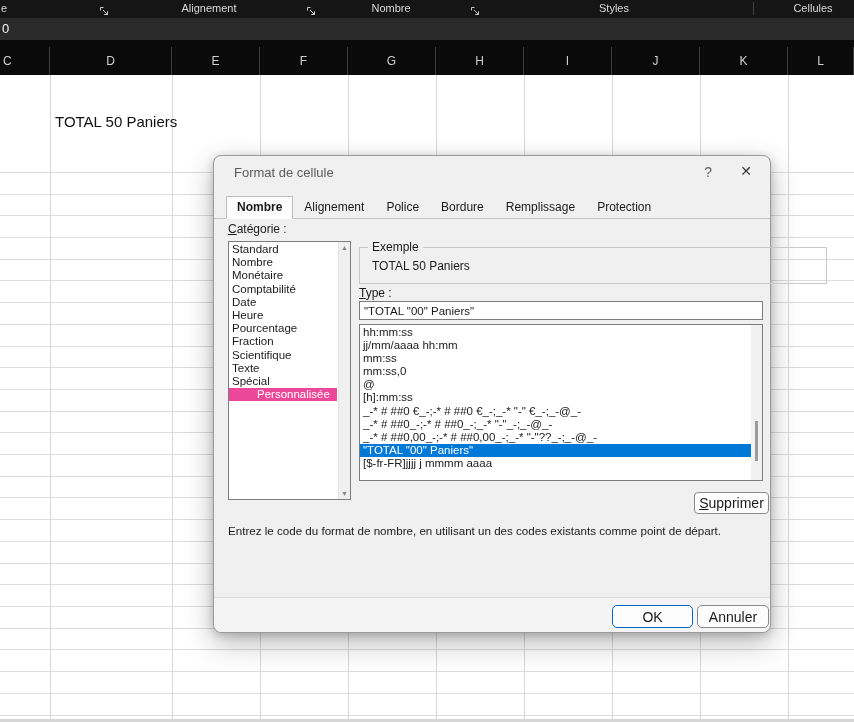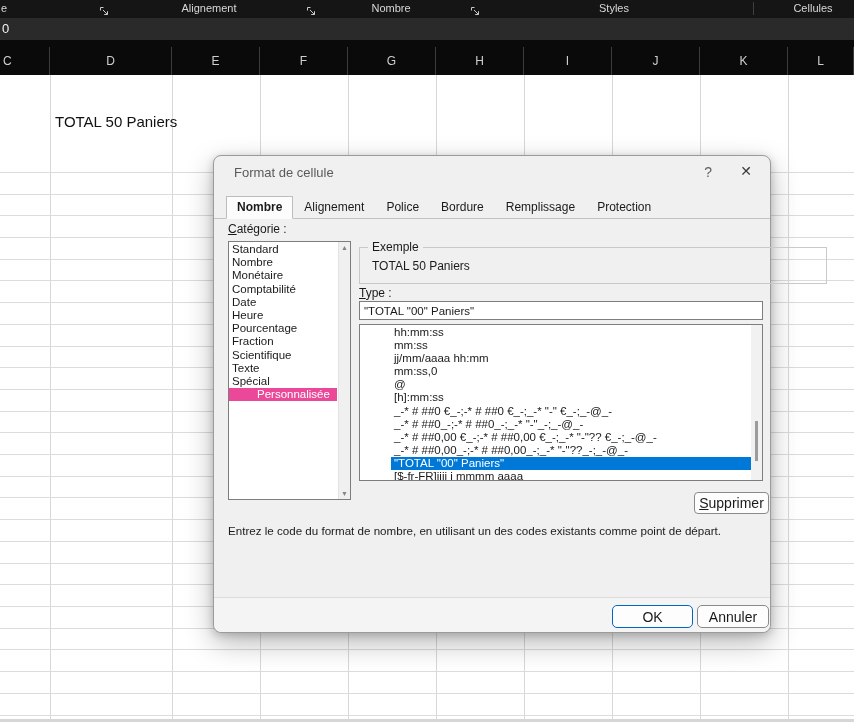--- a/index.html
+++ b/index.html
@@ -58,21 +58,21 @@
   .arr.up{top:2px;} .arr.down{bottom:2px;}
 
   .grp { position:absolute; left:145px; top:91px; width:468px; height:37px; border:1px solid #c9c9c9; }
   .grp-legend { position:absolute; top:-8px; left:8px; background:#f0f0f0; padding:0 4px; font-size:12px; }
   .grp-value { padding:11px 0 0 12px; font-size:12px; white-space:nowrap; }
 
   .type-input { position:absolute; left:145px; top:145px; width:404px; height:19px; border:1px solid #7d7d7d; background:#ffffff; font-family:"Liberation Sans", sans-serif; font-size:11.5px; padding:0 4px; color:#1a1a1a; border-radius:0; }
 
   .fmt-listbox { position:absolute; left:145px; top:168px; width:404px; height:157px; background:#ffffff; border:1px solid #7d7d7d; overflow:hidden; }
   .fmt-items { position:absolute; left:0; top:1px; right:11px; }
-  .fmt-item { font-size:11.5px; line-height:13.1px; padding:0 3px; white-space:nowrap; overflow:hidden;margin-left:31px; }
+  .fmt-item { font-size:11.5px; line-height:13.1px; padding:0 3px; white-space:nowrap; overflow:hidden; }
   .fmt-item.selected { background:#0078d7; color:#ffffff; }
   .fmt-scroll { position:absolute; right:0; top:0; bottom:0; width:11px; background:#f1f1f1; }
   .fmt-thumb { position:absolute; left:4px; width:3px; top:62%; height:26%; background:#9b9b9b; }
 
   .btn { font-family:"Liberation Sans", sans-serif; font-size:14px; color:#1a1a1a; background:#fdfdfd; border:1px solid #8a8a8a; border-radius:4px; text-align:center; cursor:default; }
   .del-btn { position:absolute; left:480px; top:336px; width:75px; height:22px; }
   .hint { position:absolute; left:14px; top:368px; width:540px; font-size:11.6px; color:#1b1b1b; white-space:nowrap; }
 
   .dlg-footer { position:absolute; left:0; right:0; bottom:0; height:35px; background:#f4f4f4; border-top:1px solid #dcdcdc; border-radius:0 0 8px 8px; }
   .ok-btn { position:absolute; left:398px; top:7px; width:81px; height:23px; border:1px solid #0067c0; border-radius:5px; }
@@ -208,28 +208,27 @@
       <div class="grp-value">TOTAL 50 Paniers</div>
     </div>
 
     <span class="lbl type-lbl"><u>T</u><span>ype :</span></span>
     <input class="type-input" value="&quot;TOTAL &quot;00&quot; Paniers&quot;" style="">
 
     <div class="fmt-listbox">
       <div class="fmt-items">
 
       <div class="fmt-item">hh:mm:ss</div>
+          <div class="fmt-item">jj/mm/aaaa hh:mm</div>
           <div class="fmt-item">mm:ss</div>
-          <div class="fmt-item">jj/mm/aaaa hh:mm</div>
           <div class="fmt-item">mm:ss,0</div>
           <div class="fmt-item">@</div>
           <div class="fmt-item">[h]:mm:ss</div>
           <div class="fmt-item">_-* # ##0 €_-;-* # ##0 €_-;_-* "-" €_-;_-@_-</div>
           <div class="fmt-item">_-* # ##0_-;-* # ##0_-;_-* "-"_-;_-@_-</div>
-          <div class="fmt-item">_-* # ##0,00 €_-;-* # ##0,00 €_-;_-* "-"?? €_-;_-@_-</div>
           <div class="fmt-item">_-* # ##0,00_-;-* # ##0,00_-;_-* "-"??_-;_-@_-</div>
           <div class="fmt-item selected">"TOTAL "00" Paniers"</div>
           <div class="fmt-item">[$-fr-FR]jjjj j mmmm aaaa</div>
         </div>
       <div class="fmt-scroll">
         <div class="fmt-thumb"></div>
       </div>
     </div>
 
     <button class="btn del-btn"><u>S</u><span>upprimer</span></button>

